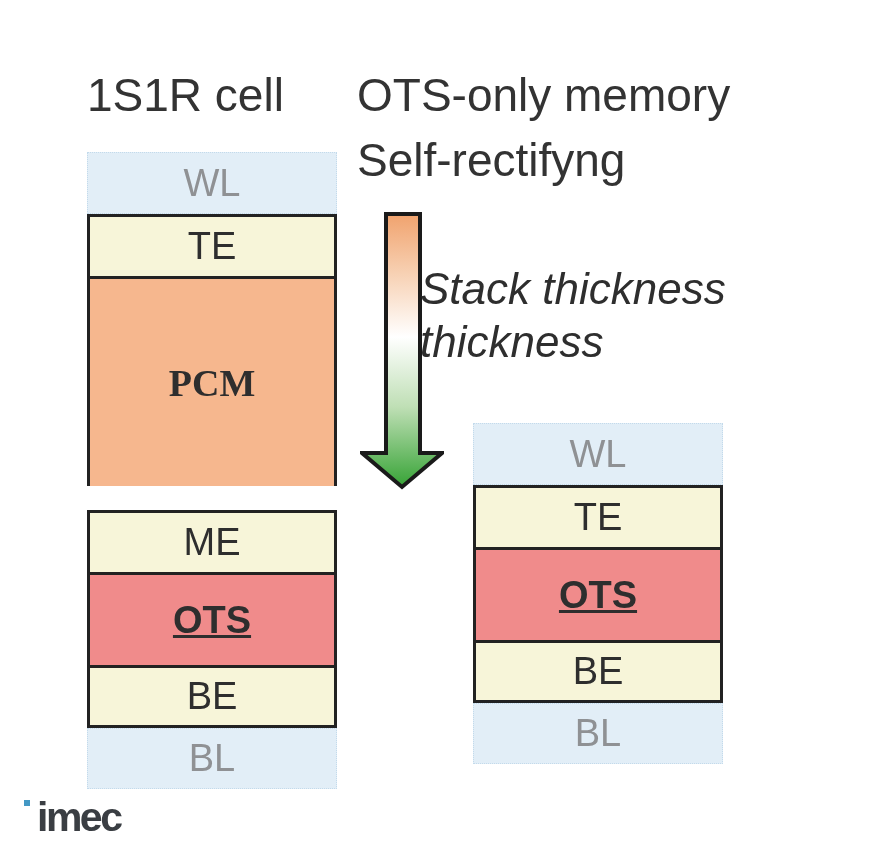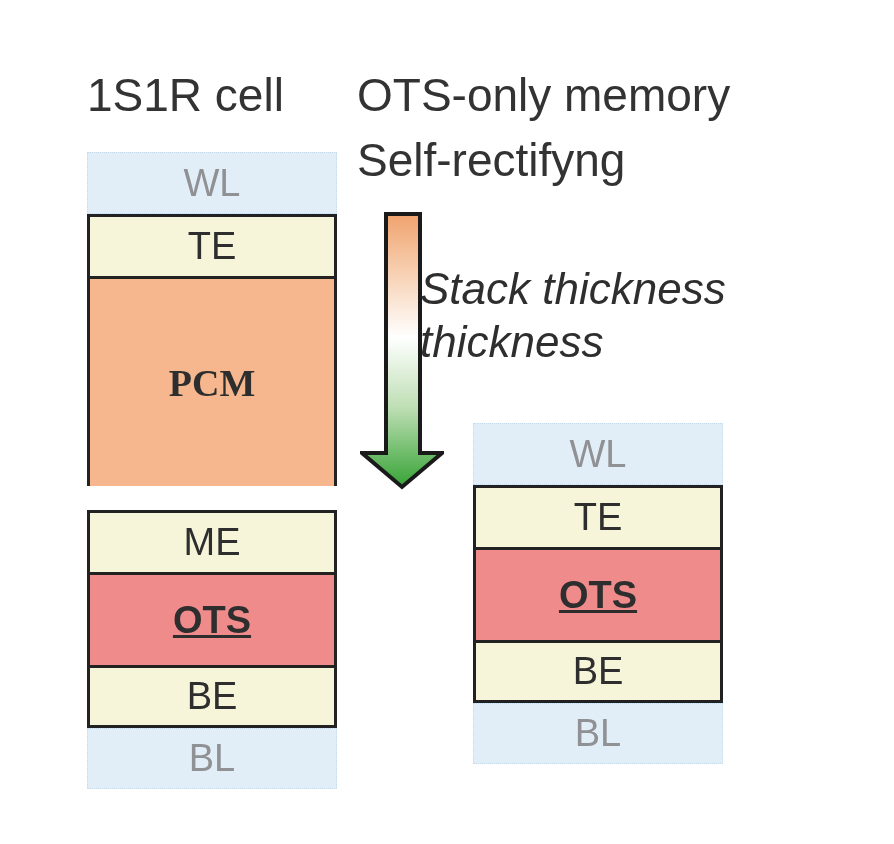--- a/index.html
+++ b/index.html
@@ -153,14 +153,18 @@
         <span class="bold">OTS</span>
       </div>
       <div class="layer electrode solid-bottom" style="height: 63px;">
         <span class="">BE</span>
       </div>
       <div class="layer interconnect" style="height: 61px;">
         <span class="gray ">BL</span>
       </div>
     </div>
 
+  <div class="imec-logo">
+    <div class="imec-square"></div>
+    <div class="imec-text">imec</div>
+  </div>
 
 </div>
 
 </body></html>

